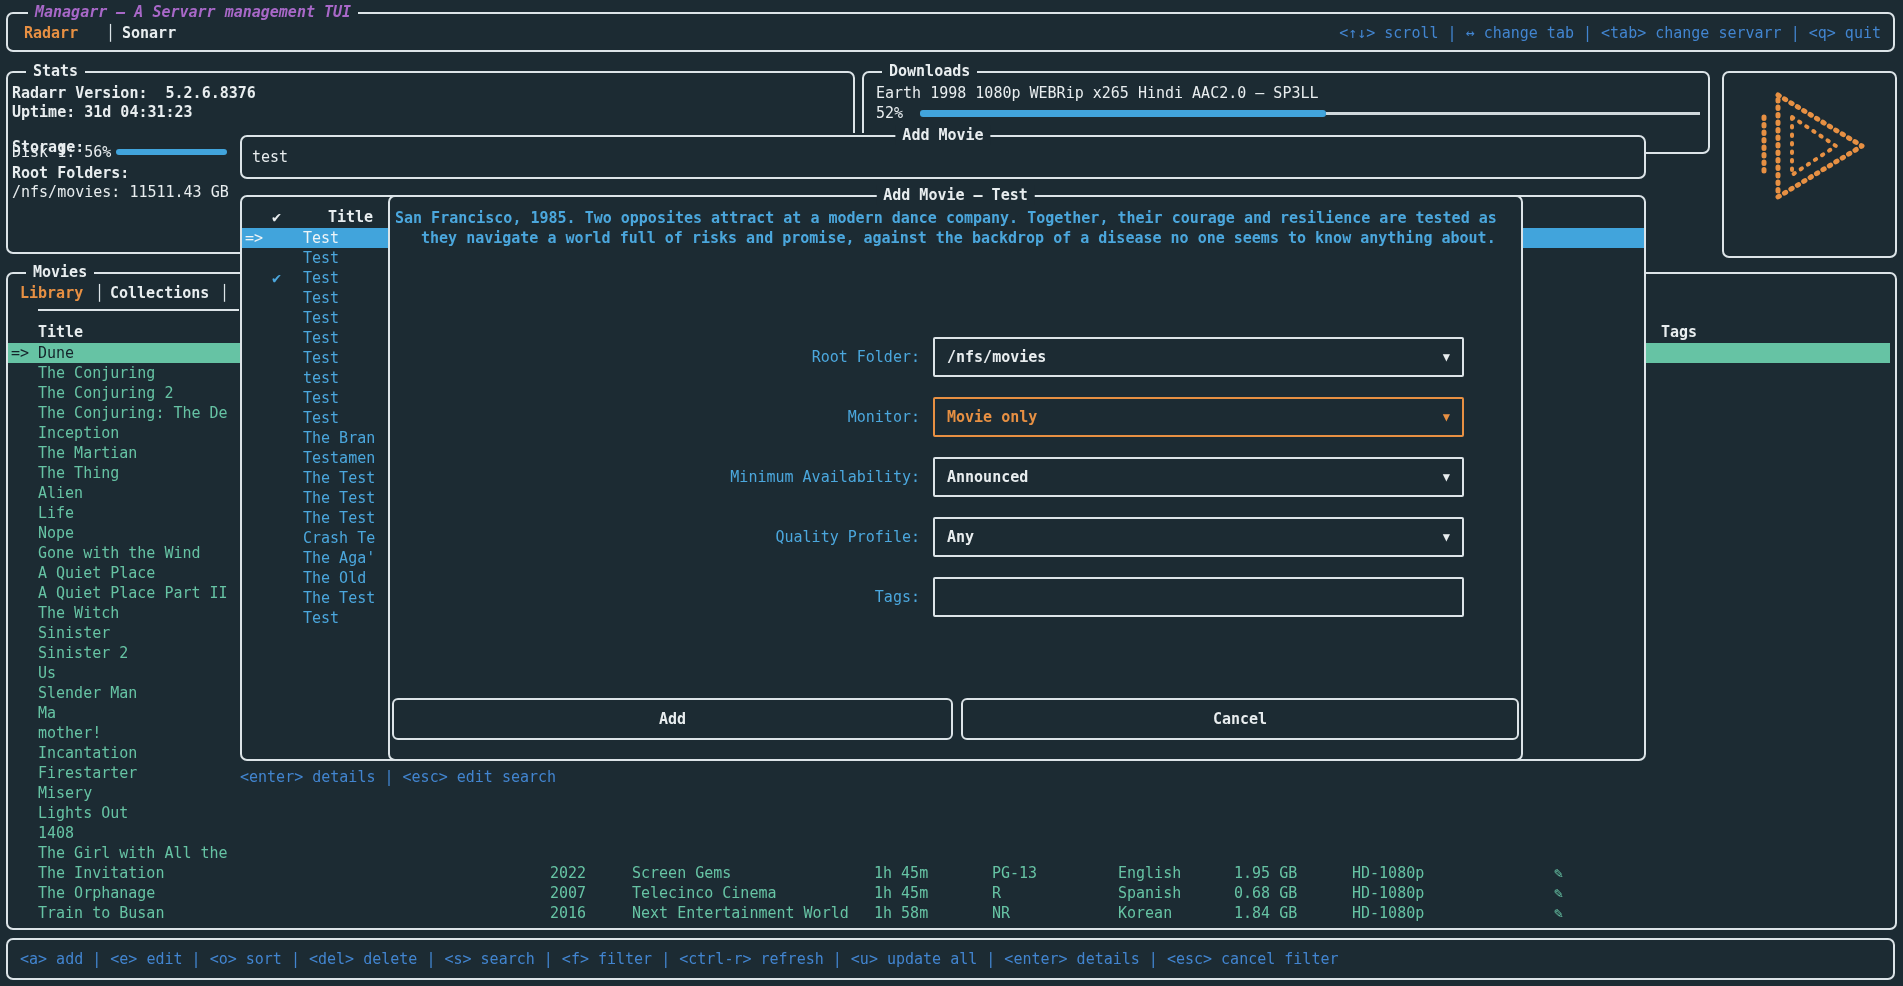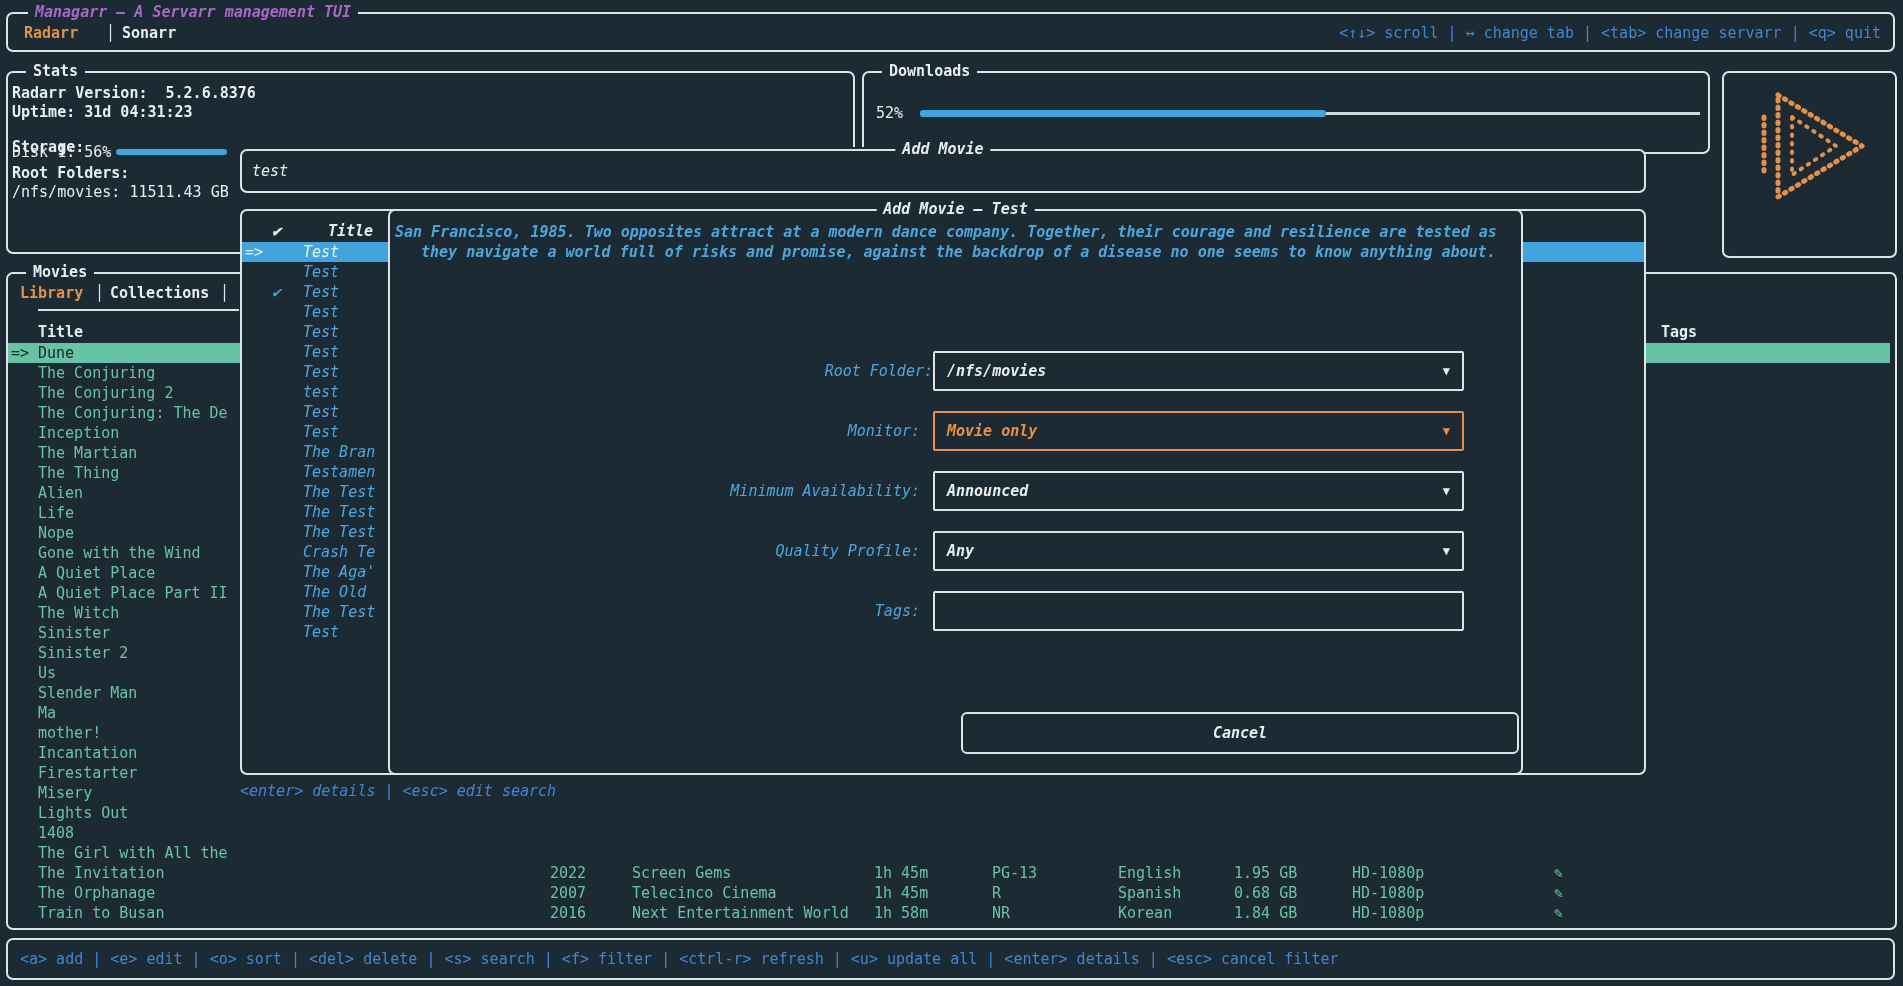--- a/index.html
+++ b/index.html
@@ -70,20 +70,21 @@
     <div class="abs row20 bold" style="left:4px;top:29px;"><span>Uptime:</span> <span>31d 04:31:23</span></div>
     <div class="abs row20 bold" style="left:4px;top:48px;margin-top:16px;">Storage:</div>
     <div class="abs row20" style="left:4px;top:69px;text-align:center;">Disk 1: 56%</div>
     <div class="pbar-fill" style="left:108px;top:76px;width:111px;height:6px;"></div>
     <div class="abs row20 bold" style="left:4px;top:90px;">Root Folders:</div>
     <div class="abs row20" style="left:4px;top:109px;">/nfs/movies: 11511.43 GB</div>
   </div>
 
   <div class="box" style="left:862px;top:71px;width:848px;height:83px;">
     <span class="btitle" style="left:18px;">Downloads</span>
+    <div class="abs row20" style="left:12px;top:10px;">Earth 1998 1080p WEBRip x265 Hindi AAC2.0 – SP3LL</div>
     <div class="abs row20" style="left:12px;top:30px;">52%</div>
     <div>
       <div class="pbar-rest" style="left:462px;top:39px;width:374px;height:3px;"></div>
       <div class="pbar-fill" style="left:56px;top:37px;width:406px;height:7px;"></div>
     </div>
   </div>
 
   <div class="box" style="left:1722px;top:71px;width:175px;height:187px;">
     <svg width="122" height="118" style="position:absolute;left:26px;top:14px;">
       <polyline points="14,30 14,88" fill="none" stroke="#e79043" stroke-width="5" stroke-dasharray="1.5 6" stroke-linecap="round"></polyline>
@@ -101,21 +102,21 @@
     <div class="abs" style="left:30px;top:35px;width:201px;height:2px;background:var(--border);"></div>
     <span class="abs row20 bold" style="left:30px;top:48px;">Title</span>
     <span class="abs row20 bold" style="left:1653px;top:48px;">Tags</span>
     <div class="abs" id="movies-rows" style="left:0;top:69px;width:1882px;height:580px;"><div class="mrow sel" style="top: 0px;"><span class="mprefix">=&gt;</span><span class="mtitle">Dune</span></div><div class="mrow" style="top: 20px;"><span class="mtitle">The Conjuring</span></div><div class="mrow" style="top: 40px;"><span class="mtitle">The Conjuring 2</span></div><div class="mrow" style="top: 60px;"><span class="mtitle">The Conjuring: The De</span></div><div class="mrow" style="top: 80px;"><span class="mtitle">Inception</span></div><div class="mrow" style="top: 100px;"><span class="mtitle">The Martian</span></div><div class="mrow" style="top: 120px;"><span class="mtitle">The Thing</span></div><div class="mrow" style="top: 140px;"><span class="mtitle">Alien</span></div><div class="mrow" style="top: 160px;"><span class="mtitle">Life</span></div><div class="mrow" style="top: 180px;"><span class="mtitle">Nope</span></div><div class="mrow" style="top: 200px;"><span class="mtitle">Gone with the Wind</span></div><div class="mrow" style="top: 220px;"><span class="mtitle">A Quiet Place</span></div><div class="mrow" style="top: 240px;"><span class="mtitle">A Quiet Place Part II</span></div><div class="mrow" style="top: 260px;"><span class="mtitle">The Witch</span></div><div class="mrow" style="top: 280px;"><span class="mtitle">Sinister</span></div><div class="mrow" style="top: 300px;"><span class="mtitle">Sinister 2</span></div><div class="mrow" style="top: 320px;"><span class="mtitle">Us</span></div><div class="mrow" style="top: 340px;"><span class="mtitle">Slender Man</span></div><div class="mrow" style="top: 360px;"><span class="mtitle">Ma</span></div><div class="mrow" style="top: 380px;"><span class="mtitle">mother!</span></div><div class="mrow" style="top: 400px;"><span class="mtitle">Incantation</span></div><div class="mrow" style="top: 420px;"><span class="mtitle">Firestarter</span></div><div class="mrow" style="top: 440px;"><span class="mtitle">Misery</span></div><div class="mrow" style="top: 460px;"><span class="mtitle">Lights Out</span></div><div class="mrow" style="top: 480px;"><span class="mtitle">1408</span></div><div class="mrow" style="top: 500px;"><span class="mtitle">The Girl with All the</span></div><div class="mrow" style="top: 520px;"><span class="mtitle">The Invitation</span><span class="mcell" style="left: 542px;">2022</span><span class="mcell" style="left: 624px;">Screen Gems</span><span class="mcell" style="left: 866px;">1h 45m</span><span class="mcell" style="left: 984px;">PG-13</span><span class="mcell" style="left: 1110px;">English</span><span class="mcell" style="left: 1226px;">1.95 GB</span><span class="mcell" style="left: 1344px;">HD-1080p</span><span class="mcell" style="left: 1546px;">✎</span></div><div class="mrow" style="top: 540px;"><span class="mtitle">The Orphanage</span><span class="mcell" style="left: 542px;">2007</span><span class="mcell" style="left: 624px;">Telecinco Cinema</span><span class="mcell" style="left: 866px;">1h 45m</span><span class="mcell" style="left: 984px;">R</span><span class="mcell" style="left: 1110px;">Spanish</span><span class="mcell" style="left: 1226px;">0.68 GB</span><span class="mcell" style="left: 1344px;">HD-1080p</span><span class="mcell" style="left: 1546px;">✎</span></div><div class="mrow" style="top: 560px;"><span class="mtitle">Train to Busan</span><span class="mcell" style="left: 542px;">2016</span><span class="mcell" style="left: 624px;">Next Entertainment World</span><span class="mcell" style="left: 866px;">1h 58m</span><span class="mcell" style="left: 984px;">NR</span><span class="mcell" style="left: 1110px;">Korean</span><span class="mcell" style="left: 1226px;">1.84 GB</span><span class="mcell" style="left: 1344px;">HD-1080p</span><span class="mcell" style="left: 1546px;">✎</span></div></div>
   </div>
 
   <div class="box" style="left:6px;top:938px;width:1889px;height:42px;">
     <span class="abs row20 help" style="left:12px;top:9px;">&lt;a&gt; add | &lt;e&gt; edit | &lt;o&gt; sort | &lt;del&gt; delete | &lt;s&gt; search | &lt;f&gt; filter | &lt;ctrl-r&gt; refresh | &lt;u&gt; update all | &lt;enter&gt; details | &lt;esc&gt; cancel filter</span>
   </div>
 
-  <div class="abs" style="left:240px;top:147px;width:1120px;height:713px;background:var(--bg);font-style:italic;">
+  <div class="abs" style="left:240px;top:133px;width:1120px;height:713px;background:var(--bg);">
 
     
     <div class="box" style="left:0;top:2px;width:1406px;height:44px;">
       <span class="btitle" style="left:50%;transform:translateX(-50%);">Add Movie</span>
       <span class="abs" style="left:10px;top:0;height:40px;line-height:40px;">test</span>
     </div>
 
     
     <div class="box" style="left:0;top:62px;width:1406px;height:566px;">
       <span class="abs row20 bold" style="left:30px;top:10px;">✔</span>
@@ -123,21 +124,21 @@
       <div class="abs" id="results-rows" style="left:0;top:31px;width:1402px;height:410px;"><div class="rrow rsel" style="top: 0px;"><span class="rprefix">=&gt;</span><span class="rtitle">Test</span></div><div class="rrow" style="top: 20px;"><span class="rtitle">Test</span></div><div class="rrow" style="top: 40px;"><span class="rcheck">✔</span><span class="rtitle">Test</span></div><div class="rrow" style="top: 60px;"><span class="rtitle">Test</span></div><div class="rrow" style="top: 80px;"><span class="rtitle">Test</span></div><div class="rrow" style="top: 100px;"><span class="rtitle">Test</span></div><div class="rrow" style="top: 120px;"><span class="rtitle">Test</span></div><div class="rrow" style="top: 140px;"><span class="rtitle">test</span></div><div class="rrow" style="top: 160px;"><span class="rtitle">Test</span></div><div class="rrow" style="top: 180px;"><span class="rtitle">Test</span></div><div class="rrow" style="top: 200px;"><span class="rtitle">The Bran</span></div><div class="rrow" style="top: 220px;"><span class="rtitle">Testamen</span></div><div class="rrow" style="top: 240px;"><span class="rtitle">The Test</span></div><div class="rrow" style="top: 260px;"><span class="rtitle">The Test</span></div><div class="rrow" style="top: 280px;"><span class="rtitle">The Test</span></div><div class="rrow" style="top: 300px;"><span class="rtitle">Crash Te</span></div><div class="rrow" style="top: 320px;"><span class="rtitle">The Aga'</span></div><div class="rrow" style="top: 340px;"><span class="rtitle">The Old</span></div><div class="rrow" style="top: 360px;"><span class="rtitle">The Test</span></div><div class="rrow" style="top: 380px;"><span class="rtitle">Test</span></div></div>
     </div>
 
     
     <div class="box" style="left:148px;top:62px;width:1135px;height:566px;">
       <span class="btitle" style="left:50%;transform:translateX(-50%);">Add Movie – Test</span>
       <div class="abs row20 blue bold" style="left:5px;top:11px;">San Francisco, 1985. Two opposites attract at a modern dance company. Together, their courage and resilience are tested as</div>
       <div class="abs row20 blue bold" style="left:31px;top:31px;">they navigate a world full of risks and promise, against the backdrop of a disease no one seems to know anything about.</div>
 
       
-      <div class="flabel" style="top:140px;padding-left:13px;">Root Folder:</div>
+      <div class="flabel" style="top:140px;">Root Folder:</div>
       <div class="fbox" style="top:140px;">
         <span class="fval">/nfs/movies</span>
         <span class="farrow">▼</span>
       </div>
 
       
       <div class="flabel" style="top:200px;">Monitor:</div>
       <div class="fbox focused" style="top:200px;">
         <span class="fval">Movie only</span>
         <span class="farrow">▼</span>
@@ -157,20 +158,21 @@
         <span class="farrow">▼</span>
       </div>
 
       
       <div class="flabel" style="top:380px;">Tags:</div>
       <div class="fbox" style="top:380px;">
         <span class="fval"></span>
       </div>
 
       
+      <div class="dbtn" style="left:2px;top:501px;width:561px;">Add</div>
       <div class="dbtn" style="left:571px;top:501px;width:558px;">Cancel</div>
     </div>
 
     
     <div class="abs row20 help" style="left:0;top:634px;width:1406px;text-align:left;">&lt;enter&gt; details | &lt;esc&gt; edit search</div>
   </div>
 
 </div>
 
 </body></html>

